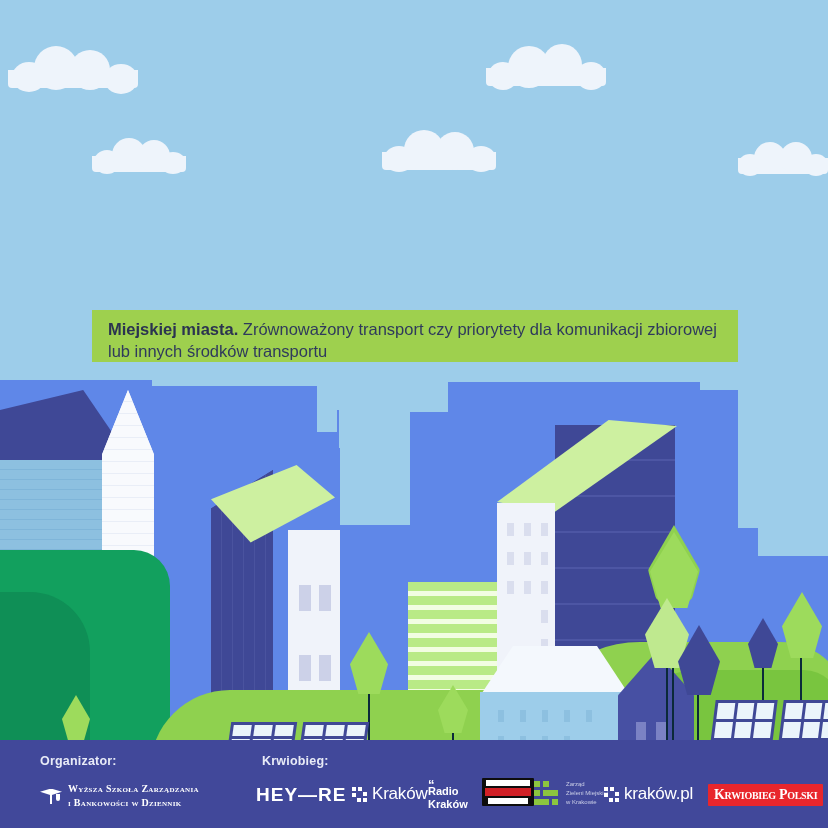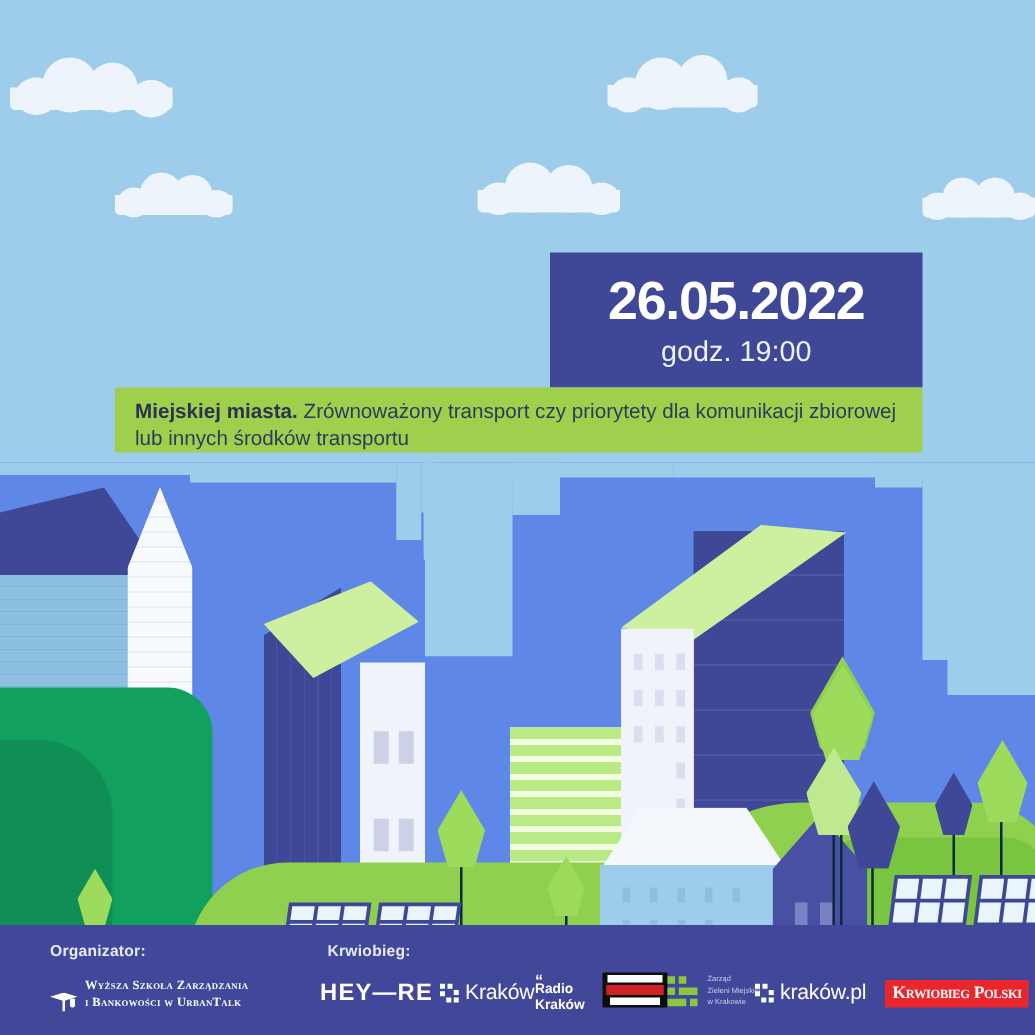--- a/index.html
+++ b/index.html
@@ -323,45 +323,41 @@
           <i style="background:#eaf4fb"></i>
       </div>
     </div>
     <div class="shape" style="left:740px;top:378px;width:2px;height:20px;background:#0b2a3a;"></div>
     <div class="shape" style="left:808px;top:378px;width:2px;height:20px;background:#0b2a3a;"></div>
     <div class="shape" style="left:256px;top:386px;width:2px;height:14px;background:#0b2a3a;"></div>
     <div class="shape" style="left:328px;top:386px;width:2px;height:14px;background:#0b2a3a;"></div>
   </div>
 
 
-  <div class="panel-date">
-    <div class="date">26.05.2022</div>
-    <div class="hour">godz. 19:00</div>
-  </div>
 
   <div class="panel-green">
     <div class="lead">
       <b>Miejskiej miasta.</b><span> Zrównoważony transport czy priorytety dla komunikacji zbiorowej lub innych środków transportu</span>
     </div>
   </div>
 
   <div class="footer">
 
     <div class="f-label" style="left:40px;top:14px;">Organizator:</div>
     <div class="f-label" style="left:262px;top:14px;">Krwiobieg:</div>
 
-    <div class="logo" style="left:40px;top:42px;align-items:flex-end;">
+    <div class="logo" style="left:40px;top:42px;">
       <div class="cap-icon">
         <div class="cap"></div>
           <div class="stem"></div>
           <div class="tass"></div>
       </div>
       <div class="wszib-txt">
         <div>Wyższa Szkoła Zarządzania</div>
-        <div>i Bankowości w UrbanTalk</div>
+        <div>i Bankowości w Dziennik</div>
       </div>
     </div>
 
     <div class="logo" style="left:256px;top:44px;">
       <span class="heyre">HEY—RE</span>
     </div>
 
     <div class="logo" style="left:352px;top:44px;">
       <span class="qr">
         <i style="left:0;top:0;width:4px;height:4px"></i>

